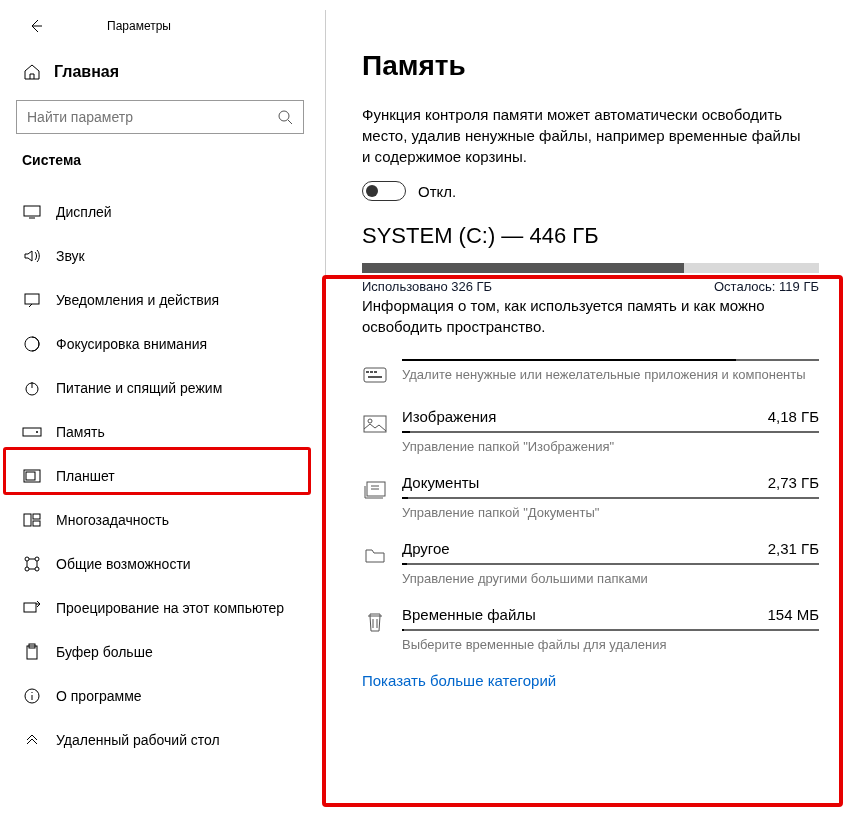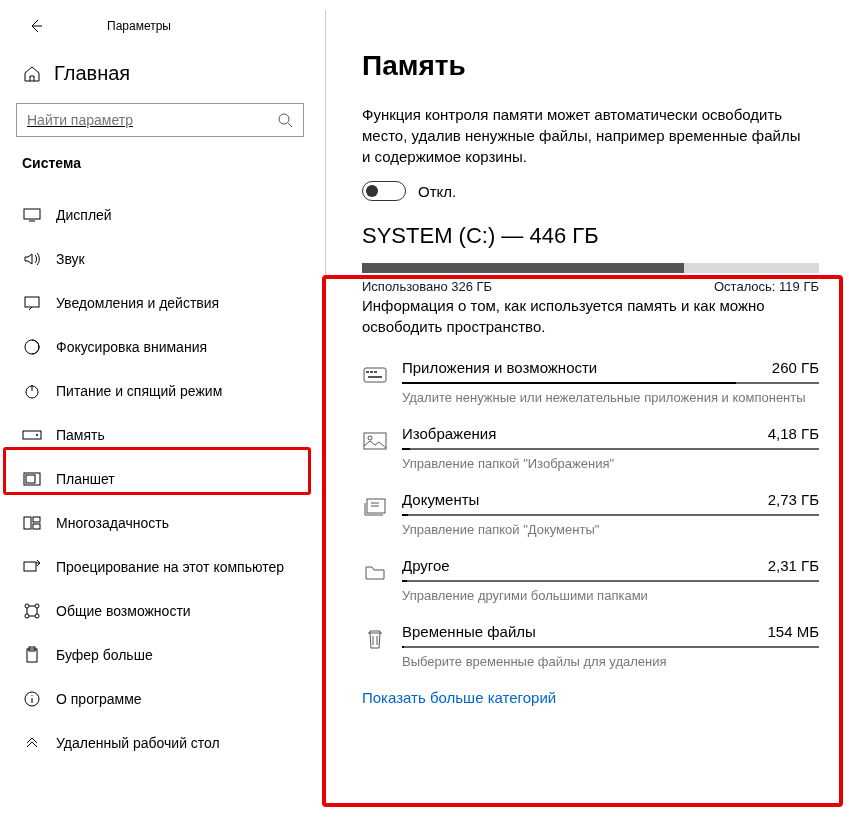--- a/index.html
+++ b/index.html
@@ -6,23 +6,23 @@
   body { background:#fff; width:849px; height:840px; overflow:hidden; color:#000; }
   .app { display:flex; width:100%; height:100%; }
 
   
   .left { width:320px; padding-top:12px; position:relative; }
   .header { display:flex; align-items:center; padding:0 16px 14px 22px;gap:47px; }
   .back { width:28px; height:28px; display:flex; align-items:center; justify-content:center; cursor:pointer; }
   .hdr-title { margin-left:10px; font-size:12px; }
   .home-row { display:flex; align-items:center; padding:8px 16px 8px 22px; margin-bottom:10px; cursor:pointer; }
   .home-row .ico { width:20px; height:20px; display:flex; align-items:center; justify-content:center; margin-right:12px; }
-  .home-row span.lbl { font-size:20px; }
+  .home-row span.lbl { font-size:16px;font-weight:bold; }
   .search-wrap { padding:0 16px 18px 16px; }
-  .search { display:flex; align-items:center; border:1px solid #999; height:34px; padding:0 10px;text-decoration:underline; }
+  .search { display:flex; align-items:center; border:1px solid #999; height:34px; padding:0 10px; }
   .search input { flex:1; border:none; outline:none; font-size:14px; background:transparent; }
   .section-title { padding:0 16px 10px 22px; font-size:14px; font-weight:600; }
   .nav { list-style:none; margin-top:12px; }
   .nav li { display:flex; align-items:center; padding:12px 16px 12px 22px; cursor:pointer; font-size:14px; position:relative; }
   .nav li .ico { width:20px; height:20px; display:flex; align-items:center; justify-content:center; margin-right:14px; }
   .nav li.active {  }
   .redbox-left { position:absolute; left:3px; top:447px; width:308px; height:48px; border:3px solid #e60000; border-radius:3px; pointer-events:none; }
 
   
   .divider { width:1px; background:#ccc; height:270px; margin-top:0; align-self:flex-start; margin-top:0; position:absolute; left:325px; top:10px; }
@@ -162,41 +162,41 @@
             <svg width="18" height="14" viewBox="0 0 18 14">
               <rect x="1" y="1" width="7" height="12" stroke="#000" fill="none"></rect>
               <rect x="10" y="1" width="7" height="5" stroke="#000" fill="none"></rect>
               <rect x="10" y="8" width="7" height="5" stroke="#000" fill="none"></rect>
             </svg>
           </span>
           <span>Многозадачность</span>
         </li>
       <li>
           <span class="ico">
-            <svg width="18" height="16" viewBox="0 0 18 16">
-              <rect x="1" y="3" width="12" height="9" stroke="#000" fill="none"></rect>
-              <path d="M14 1l3 3-3 3M17 4h-4" stroke="#000" fill="none"></path>
-            </svg>
-          </span>
-          <span>Проецирование на этот компьютер</span>
-        </li>
-      <li>
-          <span class="ico">
             <svg width="18" height="18" viewBox="0 0 18 18">
               <circle cx="4" cy="4" r="2" stroke="#000" fill="none"></circle>
               <circle cx="14" cy="4" r="2" stroke="#000" fill="none"></circle>
               <circle cx="4" cy="14" r="2" stroke="#000" fill="none"></circle>
               <circle cx="14" cy="14" r="2" stroke="#000" fill="none"></circle>
               <path d="M6 4h6M4 6v6M14 6v6M6 14h6" stroke="#000"></path>
             </svg>
           </span>
           <span>Общие возможности</span>
         </li>
       <li>
           <span class="ico">
+            <svg width="18" height="16" viewBox="0 0 18 16">
+              <rect x="1" y="3" width="12" height="9" stroke="#000" fill="none"></rect>
+              <path d="M14 1l3 3-3 3M17 4h-4" stroke="#000" fill="none"></path>
+            </svg>
+          </span>
+          <span>Проецирование на этот компьютер</span>
+        </li>
+      <li>
+          <span class="ico">
             <svg width="16" height="18" viewBox="0 0 16 18">
               <rect x="3" y="3" width="10" height="13" stroke="#000" fill="none"></rect>
               <rect x="5" y="1" width="6" height="4" stroke="#000" fill="none"></rect>
             </svg>
           </span>
           <span>Буфер больше</span>
         </li>
       <li>
           <span class="ico">
             <svg width="18" height="18" viewBox="0 0 18 18">
@@ -246,24 +246,20 @@
         <span class="ico">
             <svg width="24" height="16" viewBox="0 0 24 16">
               <rect x="1" y="1" width="22" height="14" rx="2" stroke="#555" fill="none"></rect>
               <rect x="3" y="4" width="3" height="2" fill="#555"></rect>
               <rect x="7" y="4" width="3" height="2" fill="#555"></rect>
               <rect x="11" y="4" width="3" height="2" fill="#555"></rect>
               <rect x="5" y="9" width="14" height="2" fill="#555"></rect>
             </svg>
           </span>
         <div class="body">
-          <div class="row1">
-              <span>Приложения и возможности</span>
-              <span>260 ГБ</span>
-            </div>
           <div class="mini" style="--w:80%"></div>
           <div class="sub">Удалите ненужные или нежелательные приложения и компоненты</div>
         </div>
       </div>
 
       <div class="cat">
         <span class="ico">
             <svg width="24" height="18" viewBox="0 0 24 18">
               <rect x="1" y="1" width="22" height="16" stroke="#555" fill="none"></rect>
               <circle cx="7" cy="6" r="2" stroke="#555" fill="none"></circle>

